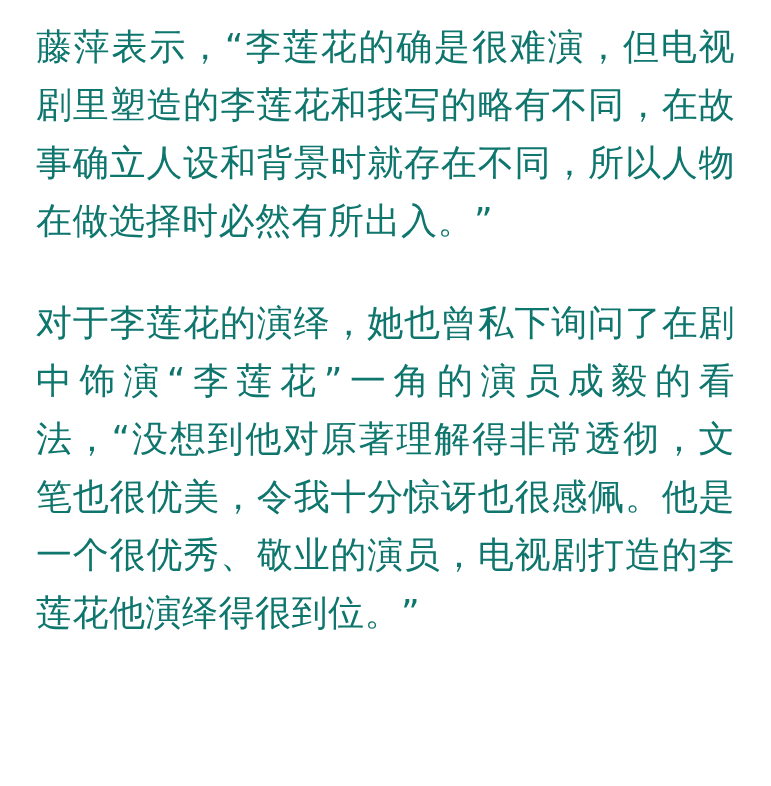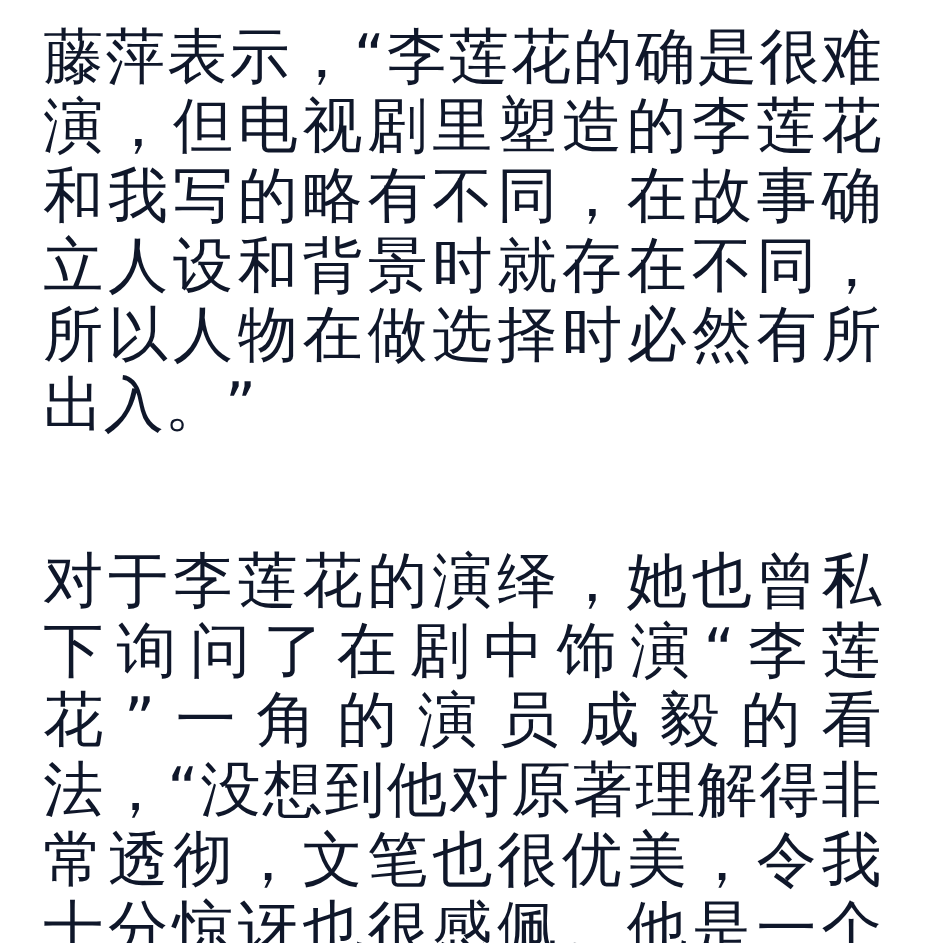--- a/index.html
+++ b/index.html
@@ -15,31 +15,31 @@
     overflow: hidden;
   }
   .article {
     box-sizing: border-box;
     width: 771px;
     height: 786px;
     padding: 18px 36px 0 36px;
     background: #ffffff;
   }
   .para {
-    font-size: 50px;
+    font-size: 36px;
     line-height: 58px;
     letter-spacing: 0.5px;
     text-align: justify;
     text-align-last: left;
-    color: #0f172a;
+    color: #0f766e;
     margin: 0;
     font-weight: 400;
   }
   .para + .para {
-    margin-top: 89px;
+    margin-top: 44px;
   }
 </style>
 </head>
 <body>
 
 <div class="article">
   <p class="para">藤萍表示，“李莲花的确是很难演，但电视剧里塑造的李莲花和我写的略有不同，在故事确立人设和背景时就存在不同，所以人物在做选择时必然有所出入。”</p>
   <p class="para">对于李莲花的演绎，她也曾私下询问了在剧中饰演“李莲花”一角的演员成毅的看法，“没想到他对原著理解得非常透彻，文笔也很优美，令我十分惊讶也很感佩。他是一个很优秀、敬业的演员，电视剧打造的李莲花他演绎得很到位。”</p>
 </div>
 

